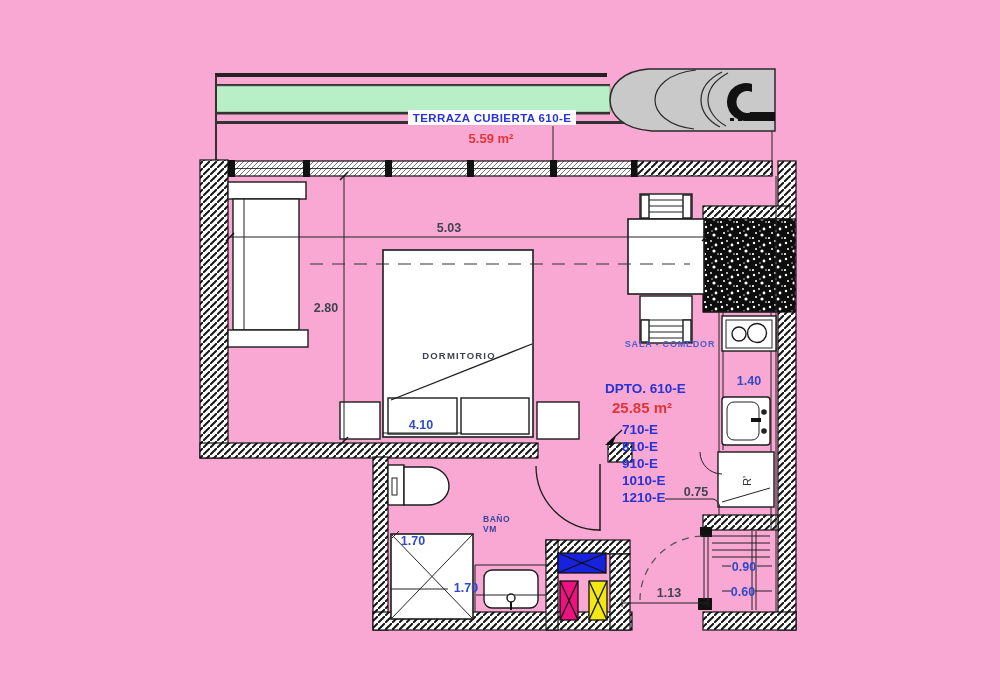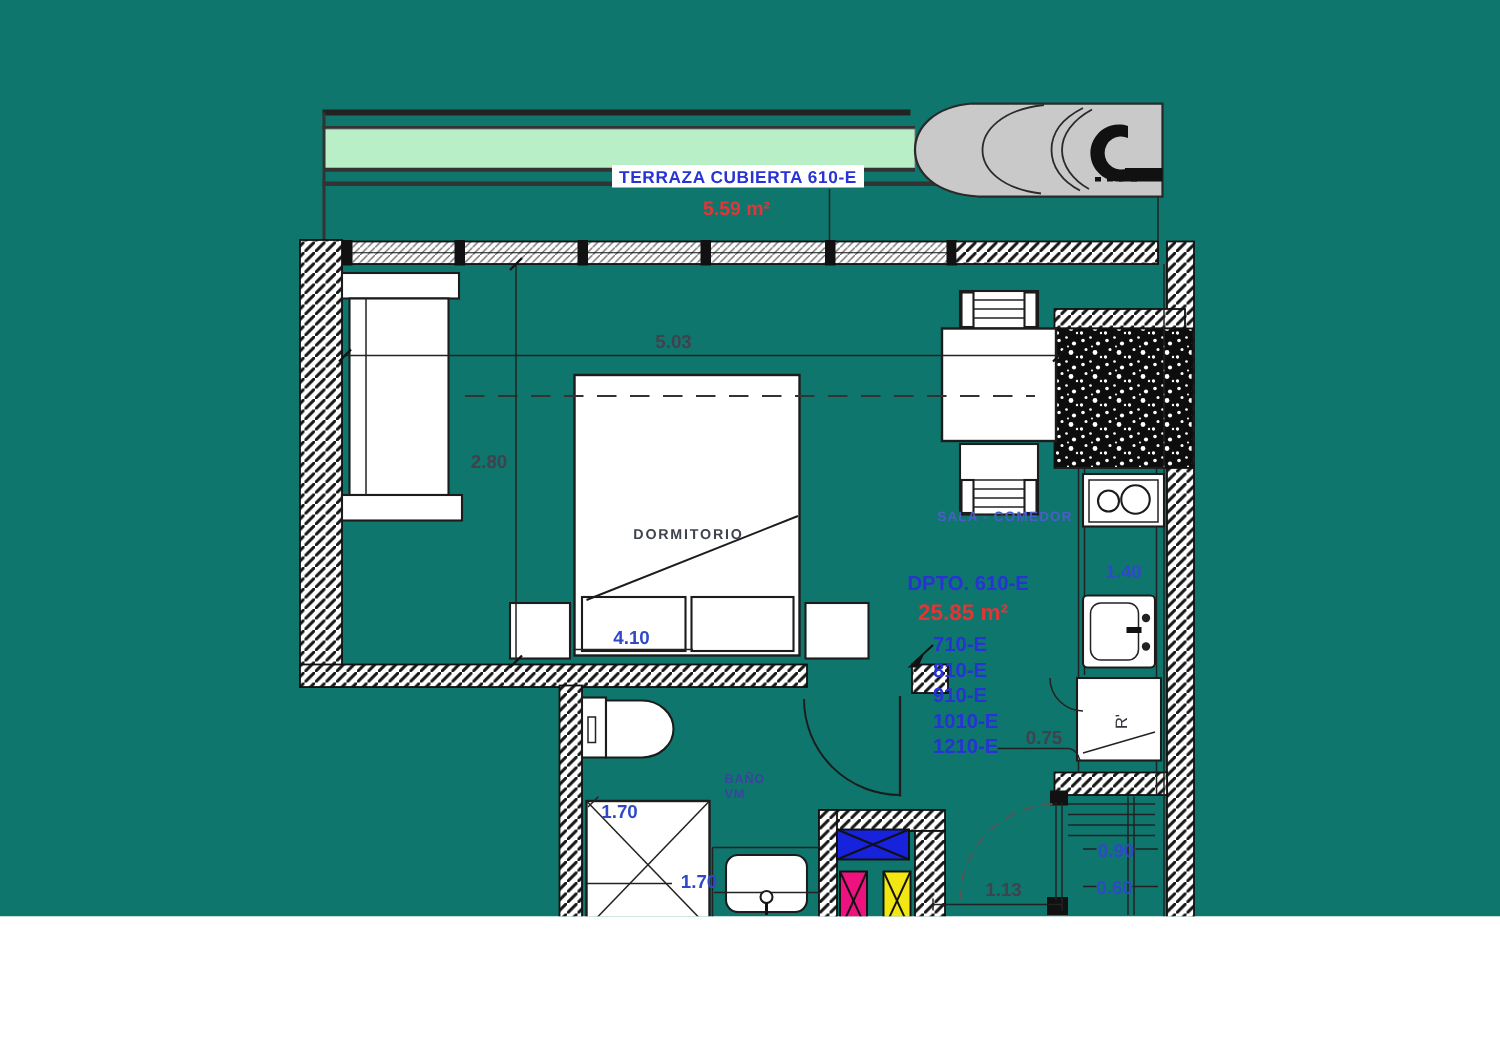--- a/index.html
+++ b/index.html
@@ -1,16 +1,16 @@
 <!DOCTYPE html>
 <html><head>
 <meta charset="utf-8">
 <style>
   html,body{margin:0;padding:0;background:#ffffff;}
-  .stage{position:relative;width:1000px;height:611px;background:#0f766e;overflow:hidden;}
+  .stage{position:relative;width:1000px;height:700px;background:#f9a8d4;overflow:hidden;}
   svg text{font-family:"Liberation Sans", sans-serif;font-weight:700;}
   .t-terr{font-size:11.5px;letter-spacing:.4px;}
   .t-area-t{font-size:13px;}
   .t-room{font-size:9.5px;letter-spacing:1.2px;}
   .t-sala{font-size:9px;letter-spacing:.8px;}
   .t-dpto{font-size:13.5px;}
   .t-area{font-size:15px;}
   .t-unit{font-size:13.5px;}
   .t-bath{font-size:8.5px;letter-spacing:.5px;}
   .t-dim{font-size:12.5px;}

